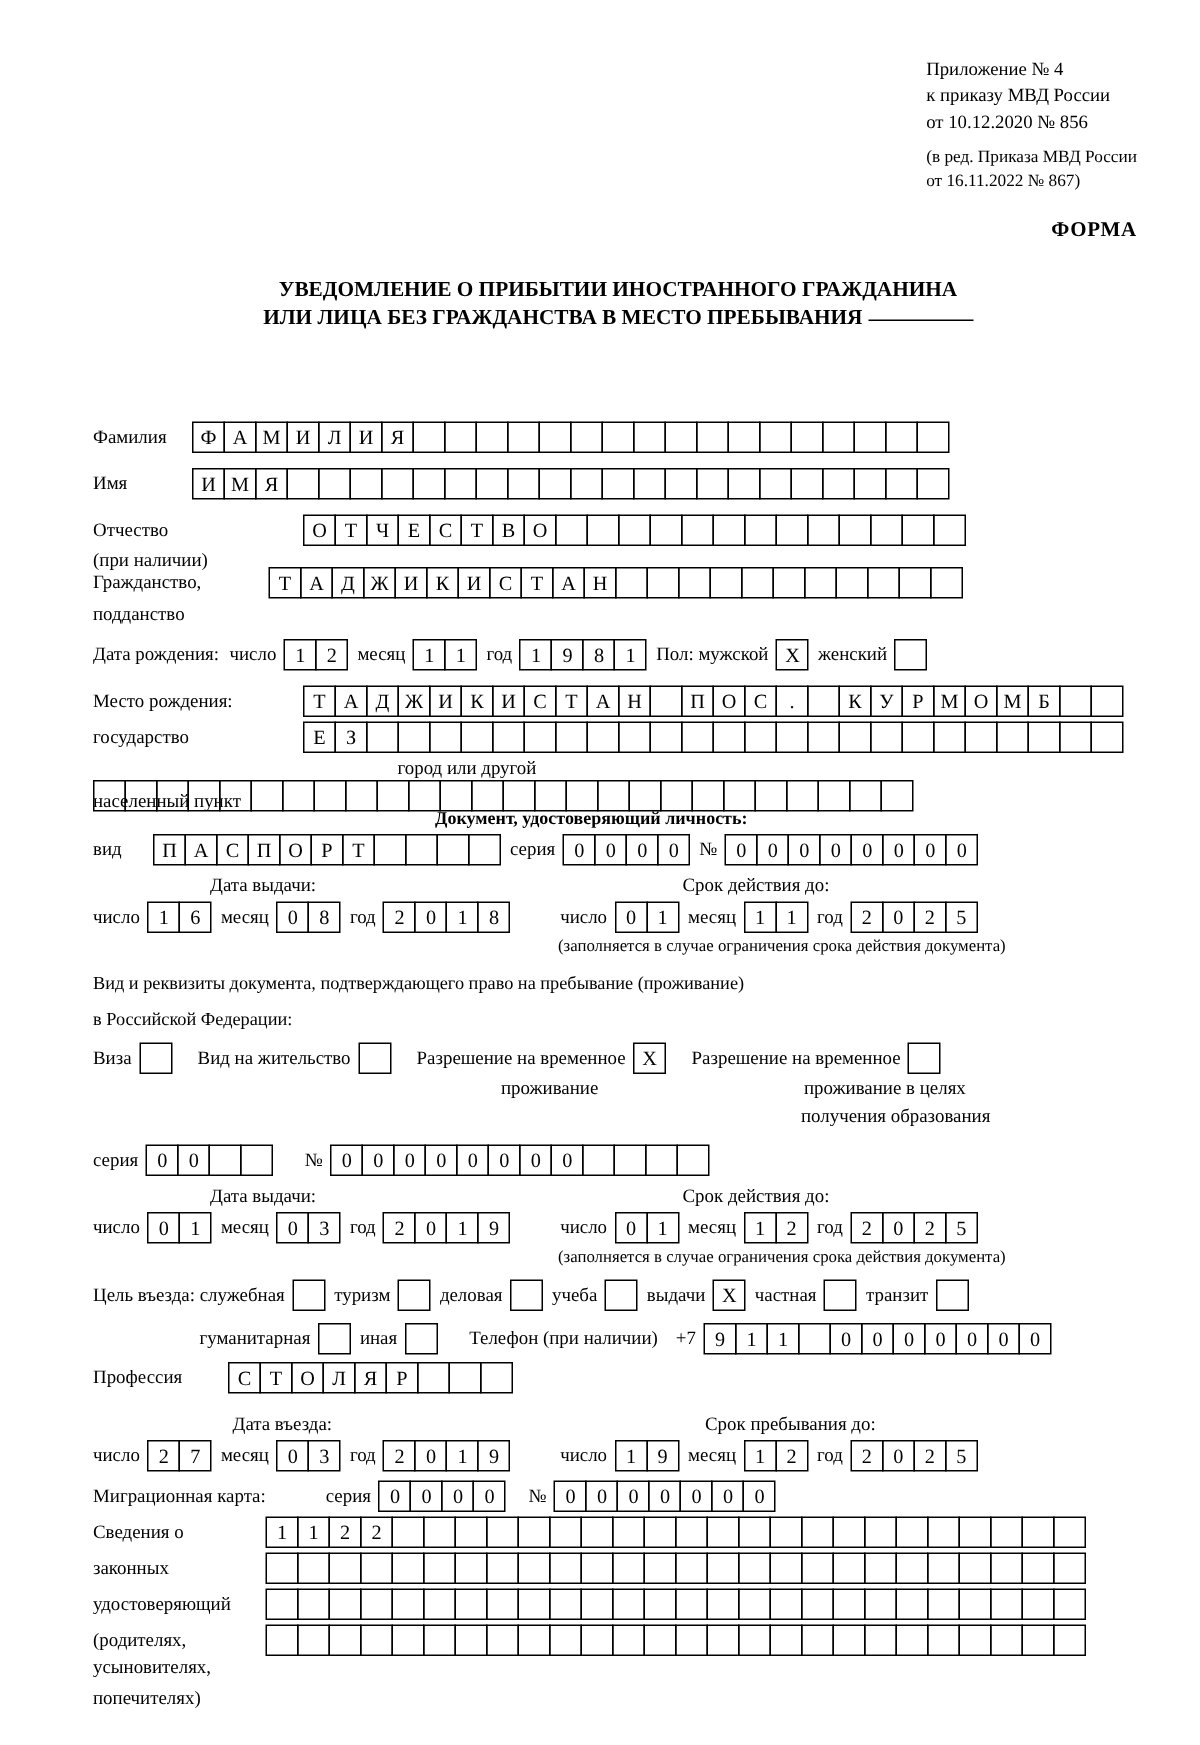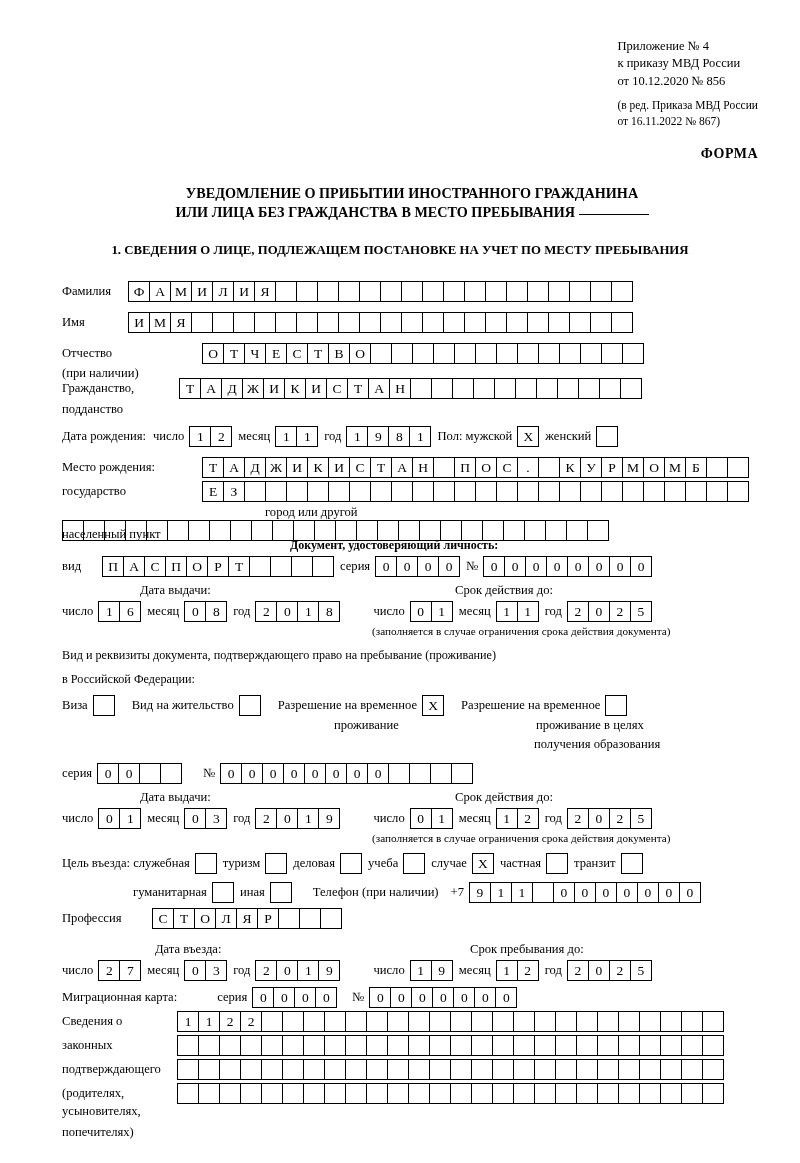--- a/index.html
+++ b/index.html
@@ -36,21 +36,20 @@
     <div class="sm">от 16.11.2022 № 867)</div>
   </div>
 
   <div class="forma">ФОРМА</div>
 
   <div class="title">
     <div>УВЕДОМЛЕНИЕ О ПРИБЫТИИ ИНОСТРАННОГО ГРАЖДАНИНА</div>
     <div><span>ИЛИ ЛИЦА БЕЗ ГРАЖДАНСТВА В МЕСТО ПРЕБЫВАНИЯ</span> <span class="u"></span></div>
   </div>
 
-  <div class="sect1">1. СВЕДЕНИЯ О ЛИЦЕ, ПОДЛЕЖАЩЕМ ПОСТАНОВКЕ НА УЧЕТ ПО МЕСТУ ПРЕБЫВАНИЯ</div>
 
   <div class="row" style="left:62px;top:281px;">
     <div class="lbl" style="width:66px">Фамилия</div>
     <div class="cells">
         <span class="c">Ф</span>
         <span class="c">А</span>
         <span class="c">М</span>
         <span class="c">И</span>
         <span class="c">Л</span>
         <span class="c">И</span>
@@ -497,21 +496,21 @@
         <span class="c"></span>
       </div>
     <div class="inline-lbl2">деловая</div>
     <div class="cells">
         <span class="c"></span>
       </div>
     <div class="inline-lbl2">учеба</div>
     <div class="cells">
         <span class="c"></span>
       </div>
-    <div class="inline-lbl2">случае</div>
+    <div class="inline-lbl2">выдачи</div>
     <div class="cells">
         <span class="c">X</span>
       </div>
     <div class="inline-lbl2">частная</div>
     <div class="cells">
         <span class="c"></span>
       </div>
     <div class="inline-lbl2">транзит</div>
     <div class="cells">
         <span class="c"></span>
@@ -680,21 +679,21 @@
         <span class="c"></span>
         <span class="c"></span>
         <span class="c"></span>
         <span class="c"></span>
         <span class="c"></span>
         <span class="c"></span>
         <span class="c"></span>
       </div>
   </div>
   <div class="row" style="left:62px;top:1059px;">
-    <div class="lbl" style="width:115px">подтверждающего</div>
+    <div class="lbl" style="width:115px">удостоверяющий</div>
     <div class="cells">
         <span class="c"></span>
         <span class="c"></span>
         <span class="c"></span>
         <span class="c"></span>
         <span class="c"></span>
         <span class="c"></span>
         <span class="c"></span>
         <span class="c"></span>
         <span class="c"></span>

